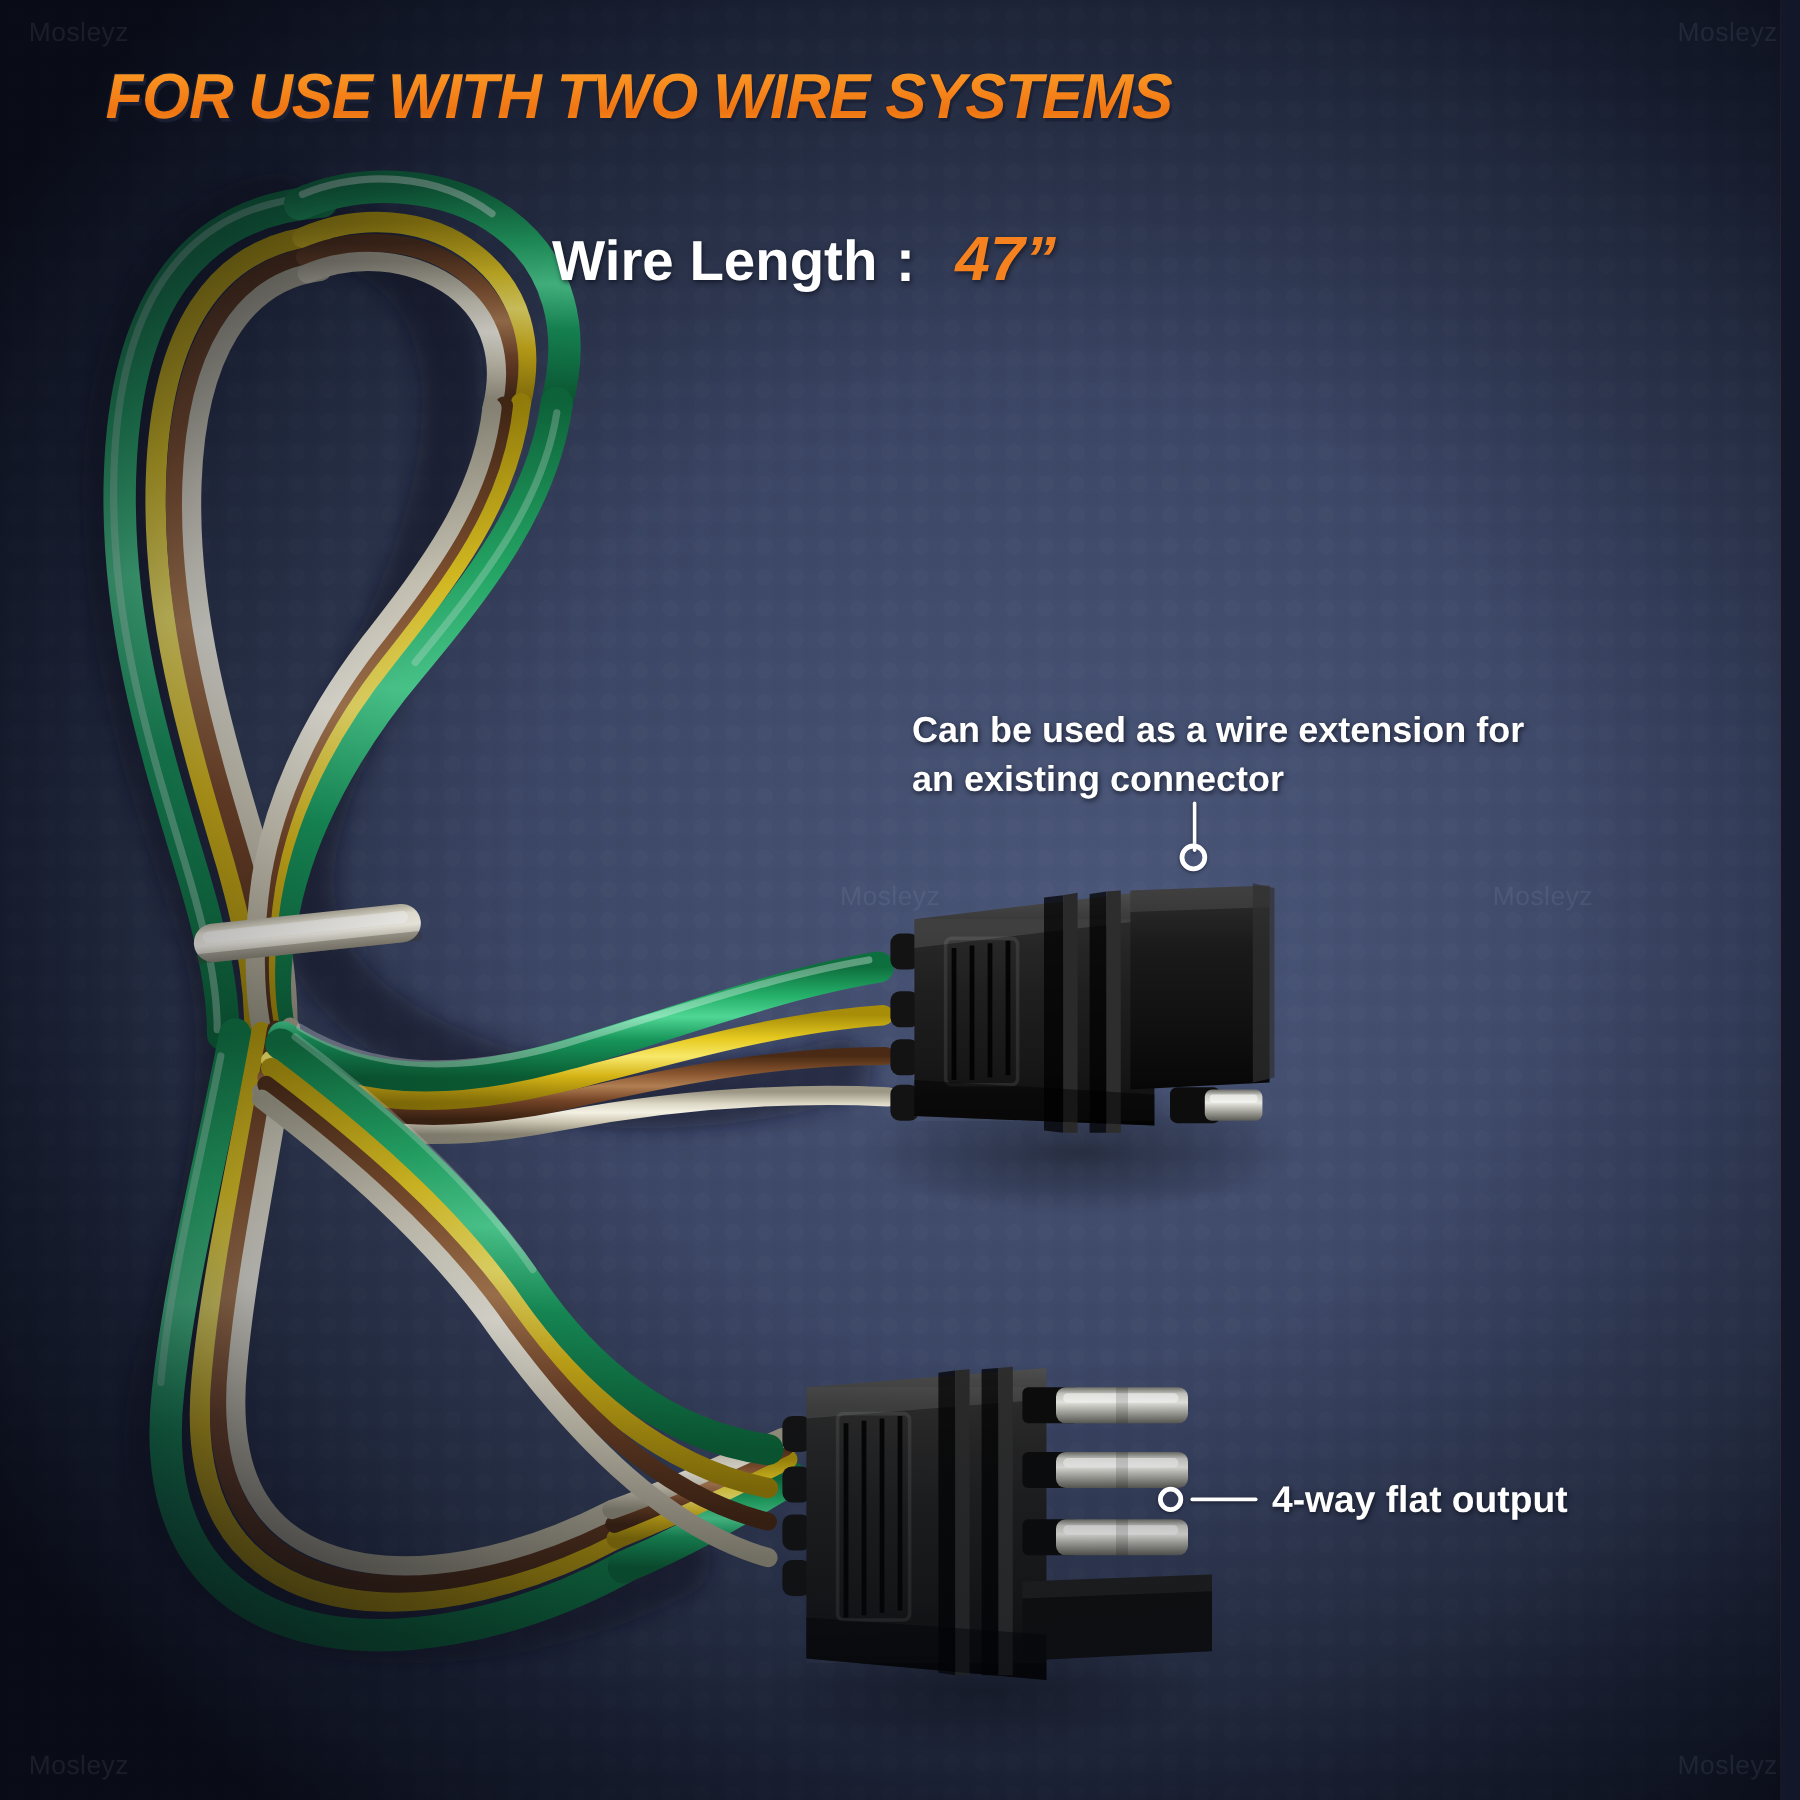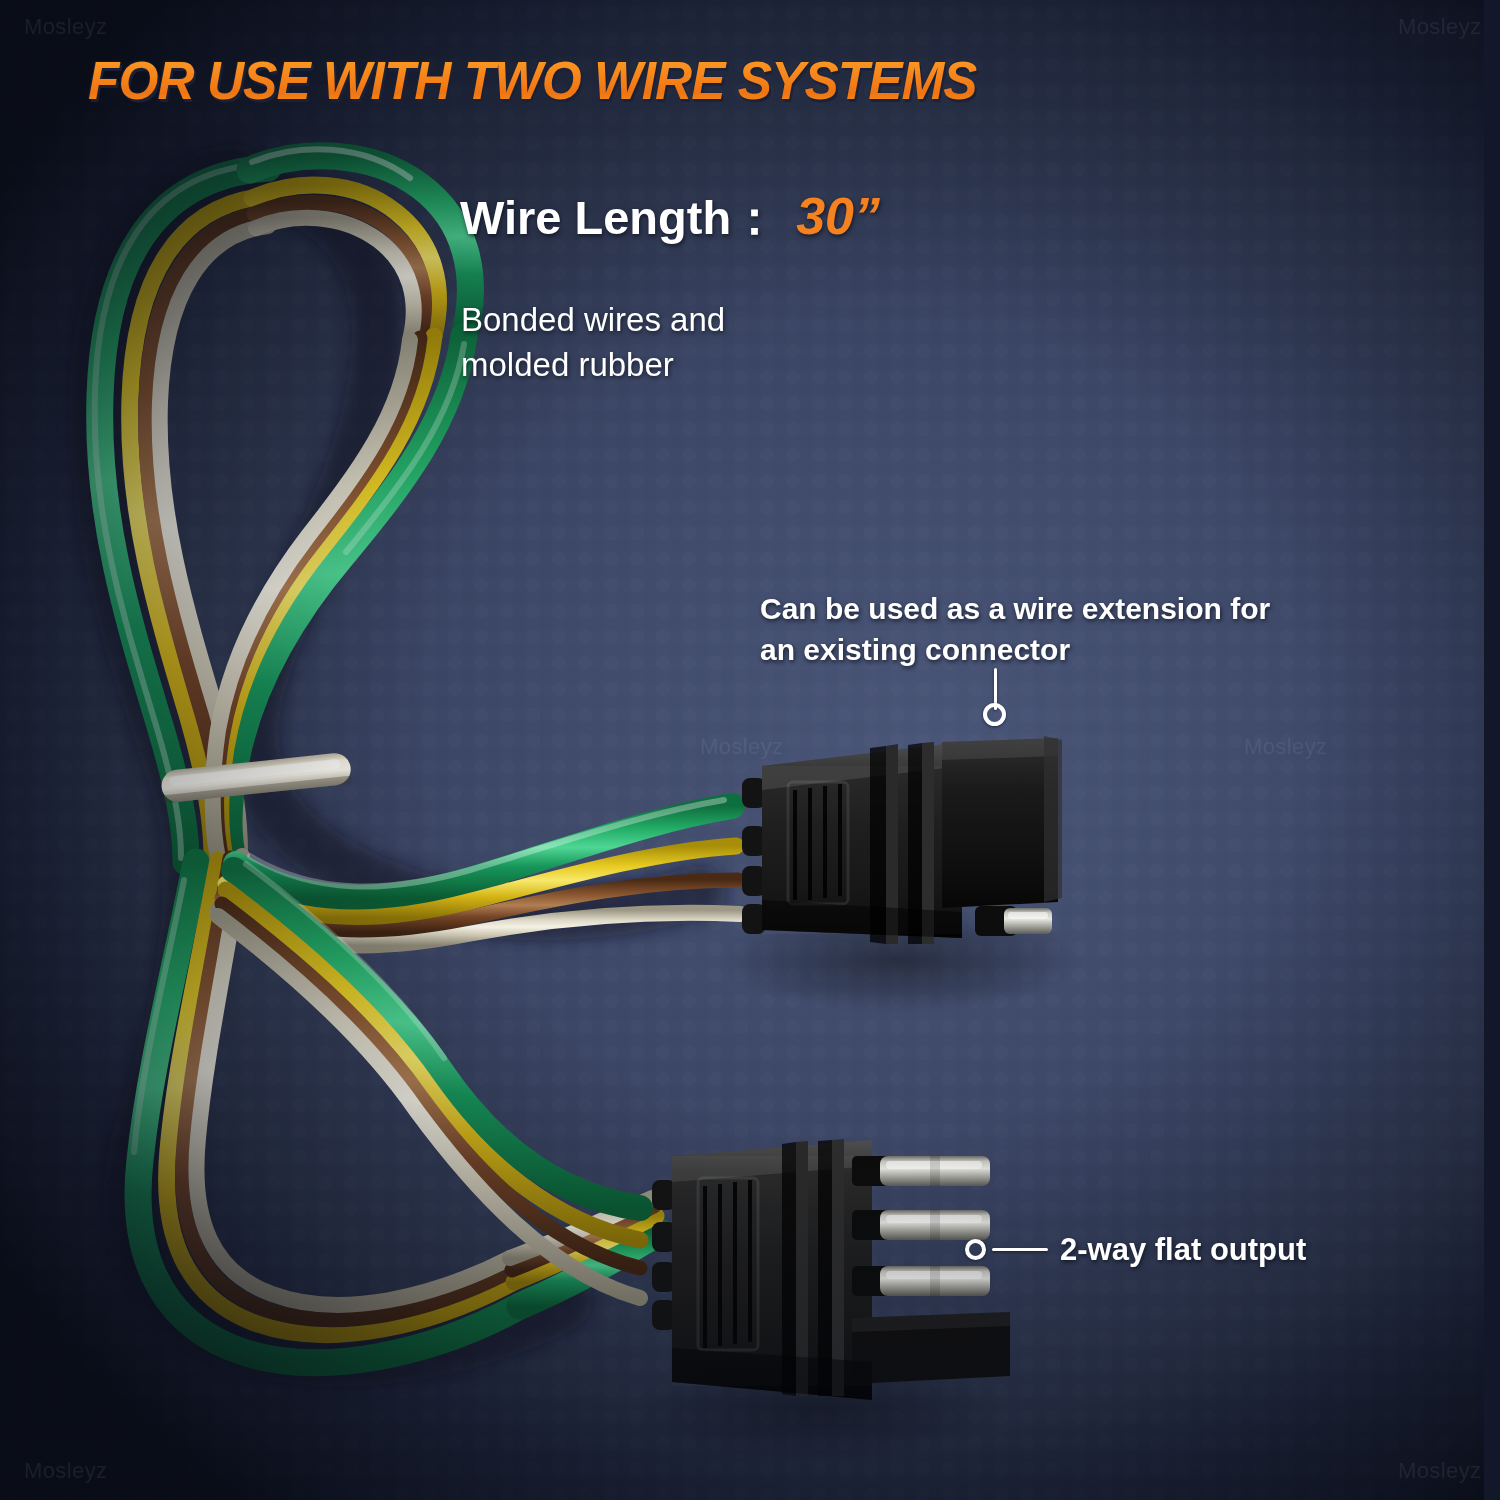--- a/index.html
+++ b/index.html
@@ -383,28 +383,26 @@
   <div class="wm" style="left:24px;top:14px;">Mosleyz</div>
   <div class="wm" style="left:1398px;top:14px;">Mosleyz</div>
   <div class="wm" style="left:700px;top:734px;">Mosleyz</div>
   <div class="wm" style="left:1244px;top:734px;">Mosleyz</div>
   <div class="wm" style="left:24px;top:1458px;">Mosleyz</div>
   <div class="wm" style="left:1398px;top:1458px;">Mosleyz</div>
 
   <div class="title">FOR USE WITH TWO WIRE SYSTEMS</div>
 
   <div class="wirelen">
-    <span class="lbl">Wire Length：</span><span class="val">30”</span>
+    <span class="lbl">Wire Length：</span><span class="val">47”</span>
   </div>
 
-  <div class="bonded">Bonded wires and
-molded rubber</div>
 
   <div class="callout-top">Can be used as a wire extension for
 an existing connector</div>
   <div class="lead-v"></div>
   <div class="lead-ring"></div>
 
   <div class="lead-ring2"></div>
   <div class="lead-h"></div>
-  <div class="callout-bot">2-way flat output</div>
+  <div class="callout-bot">4-way flat output</div>
 
 </div>
 
 </body></html>

